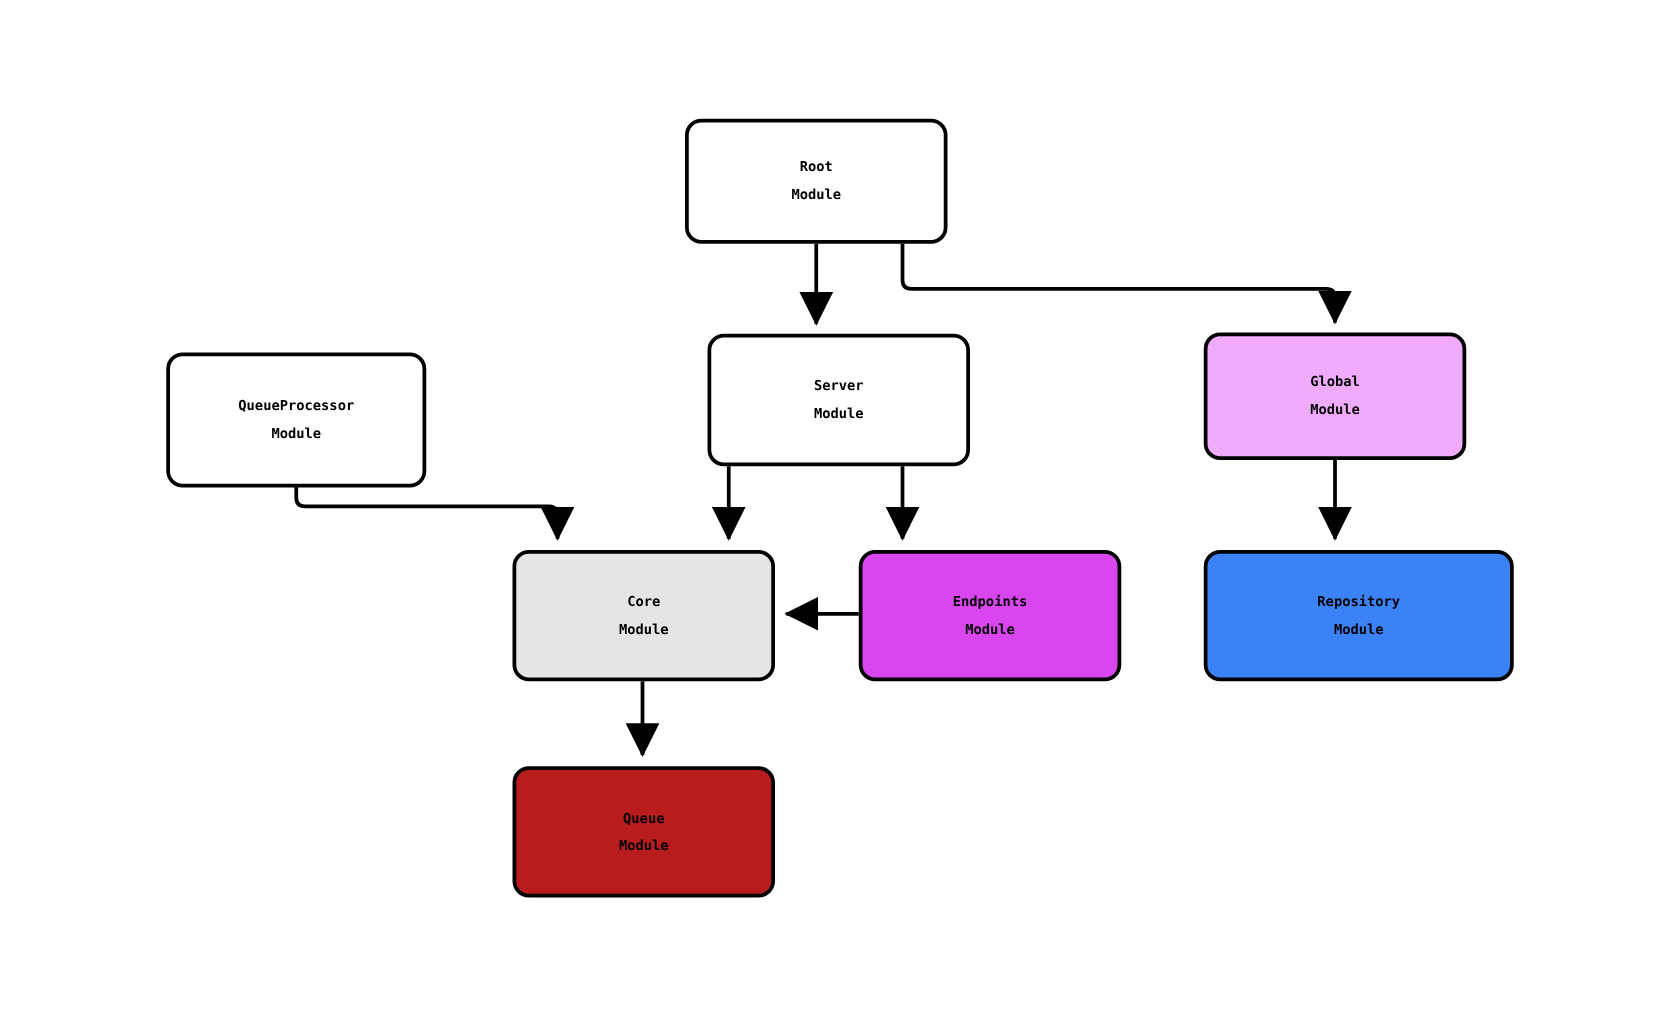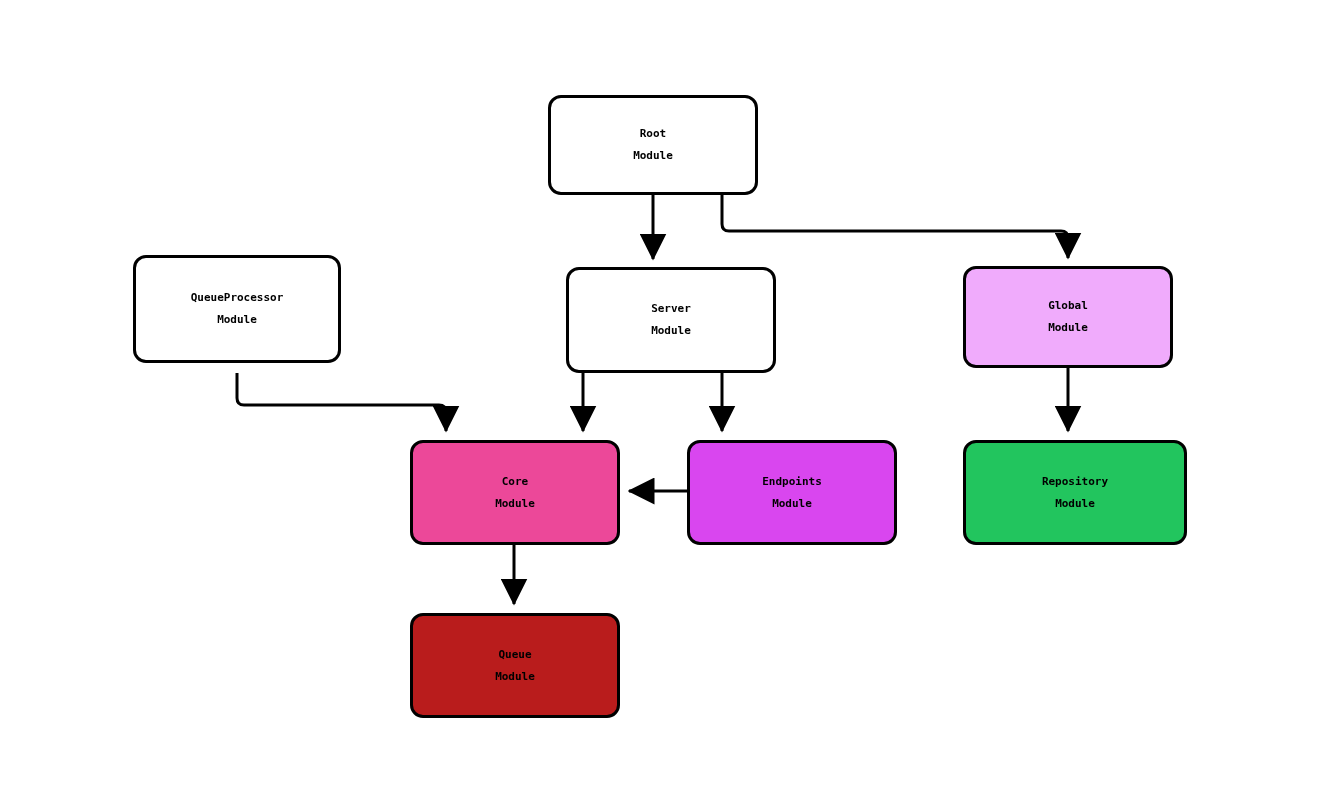--- a/index.html
+++ b/index.html
@@ -71,46 +71,46 @@
         <path d="M 687 491 L 629 491" marker-end="url(#arrowhead)"></path>
         <path d="M 514 545 L 514 604" marker-end="url(#arrowhead)"></path>
       </g>
   </svg>
 
   <div class="node" style="left: 548px; top: 95px; width: 210px; height: 100px; border-width: 3px; border-color: rgb(0, 0, 0); border-radius: 13px; background: rgb(255, 255, 255);">
     <span class="node-line">Root</span>
     <span class="node-line">Module</span>
   </div>
 
-  <div class="node" style="left: 133px; top: 255px; width: 208px; height: 108px; border-width: 3px; border-color: rgb(0, 0, 0); border-radius: 13px; background: rgb(255, 255, 255);">
+  <div class="node" style="left: 133px; top: 282px; width: 208px; height: 108px; border-width: 3px; border-color: rgb(0, 0, 0); border-radius: 13px; background: rgb(255, 255, 255);">
     <span class="node-line">QueueProcessor</span>
     <span class="node-line">Module</span>
   </div>
 
   <div class="node" style="left: 548px; top: 267px; width: 210px; height: 106px; border-width: 3px; border-color: rgb(0, 0, 0); border-radius: 13px; background: rgb(255, 255, 255); margin-left: 18px;">
     <span class="node-line">Server</span>
     <span class="node-line">Module</span>
   </div>
 
   <div class="node" style="left: 963px; top: 266px; width: 210px; height: 102px; border-width: 3px; border-color: rgb(0, 0, 0); border-radius: 13px; background: #f0abfc;">
     <span class="node-line">Global</span>
     <span class="node-line">Module</span>
   </div>
 
-  <div class="node" style="left: 410px; top: 440px; width: 210px; height: 105px; border-width: 3px; border-color: rgb(0, 0, 0); border-radius: 13px; background: #ec4899;">
+  <div class="node" style="left: 410px; top: 440px; width: 210px; height: 105px; border-width: 3px; border-color: rgb(0, 0, 0); border-radius: 13px; background: #e5e5e5;">
     <span class="node-line">Core</span>
     <span class="node-line">Module</span>
   </div>
 
   <div class="node" style="left: 687px; top: 440px; width: 210px; height: 105px; border-width: 3px; border-color: rgb(0, 0, 0); border-radius: 13px; background: #d946ef;">
     <span class="node-line">Endpoints</span>
     <span class="node-line">Module</span>
   </div>
 
-  <div class="node" style="left: 963px; top: 440px; width: 224px; height: 105px; border-width: 3px; border-color: rgb(0, 0, 0); border-radius: 13px; background: #22c55e;">
+  <div class="node" style="left: 963px; top: 440px; width: 248px; height: 105px; border-width: 3px; border-color: rgb(0, 0, 0); border-radius: 13px; background: #3b82f6;">
     <span class="node-line">Repository</span>
     <span class="node-line">Module</span>
   </div>
 
   <div class="node" style="left: 410px; top: 613px; width: 210px; height: 105px; border-width: 3px; border-color: rgb(0, 0, 0); border-radius: 13px; background: #b91c1c;">
     <span class="node-line">Queue</span>
     <span class="node-line">Module</span>
   </div>
 
 </div>

